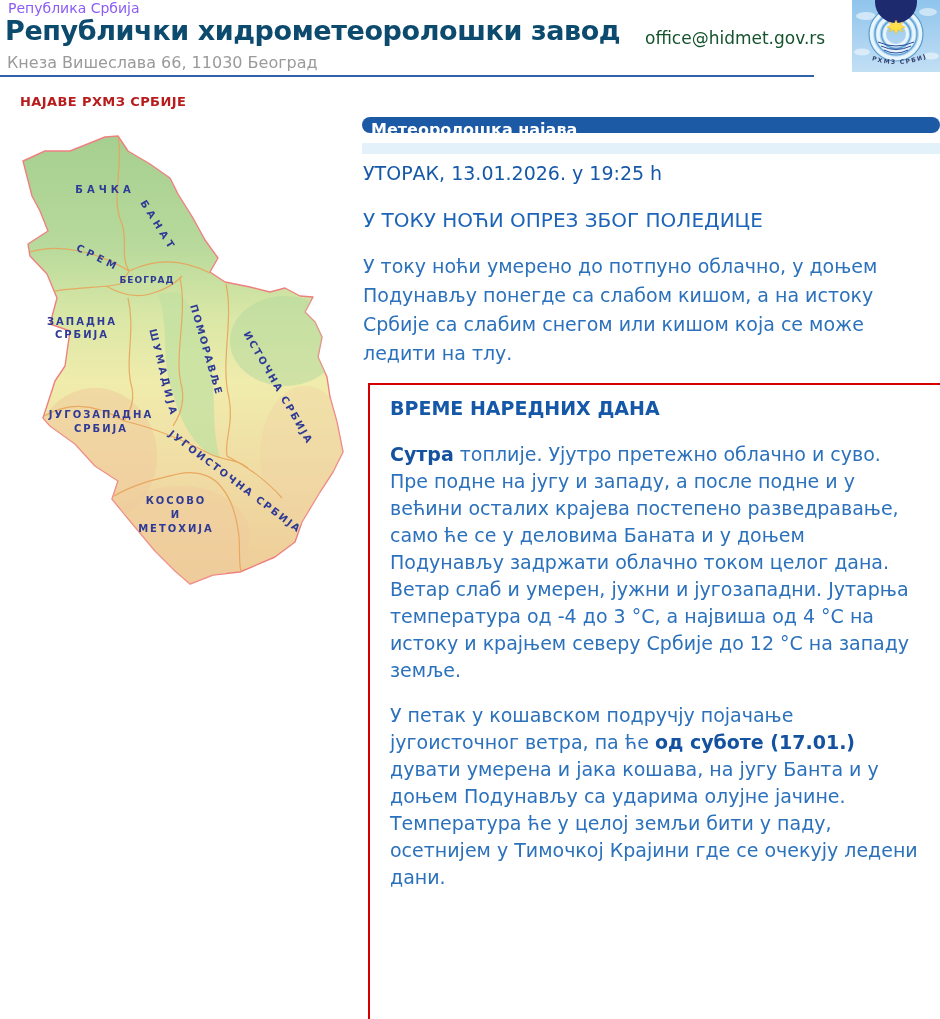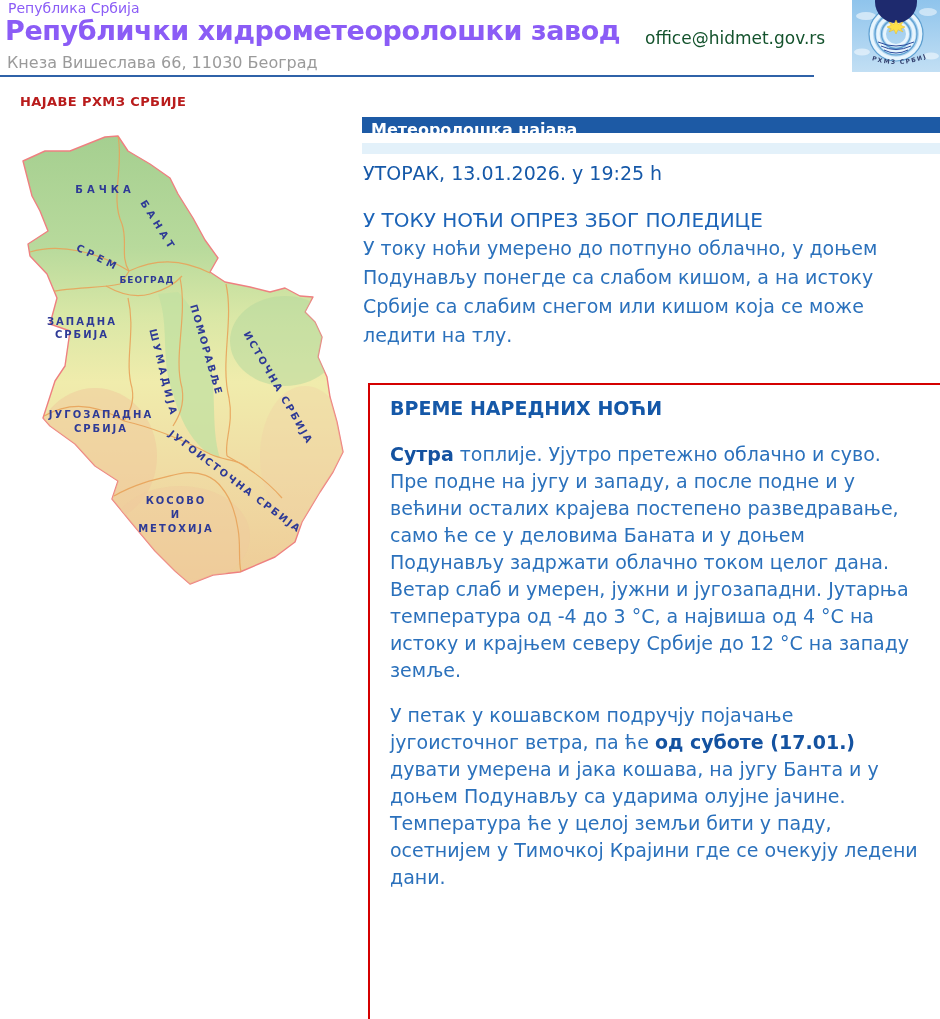--- a/index.html
+++ b/index.html
@@ -3,40 +3,40 @@
 <meta charset="utf-8">
 <style>
   html,body{margin:0;padding:0}
   body{
     width:940px;height:1019px;overflow:hidden;position:relative;
     background:#ffffff;
     font-family:"DejaVu Sans","Liberation Sans",sans-serif;
   }
   
   .country{position:absolute;left:8px;top:0;font-size:14px;color:#8b5cf6;}
-  .org{position:absolute;left:5px;top:15px;font-size:27px;font-weight:bold;color:#8b5cf6;letter-spacing:-0.4px;white-space:nowrap;}
+  .org{position:absolute;left:5px;top:15px;font-size:27px;font-weight:bold;color:#0c4a6e;letter-spacing:-0.4px;white-space:nowrap;}
   .address{position:absolute;left:7px;top:53px;font-size:16px;color:#9A9A9A;white-space:nowrap;}
   .email{position:absolute;left:645px;top:28px;font-size:17px;color:#14532d;text-decoration:none;}
   .header-line{position:absolute;left:0;top:75px;width:814px;height:2px;background:#2F62A8;}
   .logo{position:absolute;left:852px;top:0;width:88px;height:72px;display:block;}
   .section-title{position:absolute;left:20px;top:94px;font-size:13px;font-weight:bold;color:#b91c1c;letter-spacing:0.4px;}
   
   .map{position:absolute;left:10px;top:126px;width:345px;height:460px;}
   .map-label{font-family:"DejaVu Sans","Liberation Sans",sans-serif;font-weight:bold;fill:#2E3A96;}
   .ls4{font-size:10px;letter-spacing:4px;}
   .ls3{font-size:10px;letter-spacing:3px;}
   .ls2{font-size:10px;letter-spacing:2px;}
   .small-lab{font-size:9px;letter-spacing:1px;}
   
   .bar{position:absolute;left:362px;top:117px;width:578px;height:16px;background:#1D5AA5;color:#FFFFFF;
-       font-size:16px;font-weight:bold;line-height:26px;padding-left:9px;box-sizing:border-box;}
+       font-size:16px;font-weight:bold;line-height:26px;padding-left:9px;box-sizing:border-box;border-radius:10px;}
   .strip{position:absolute;left:362px;top:143px;width:578px;height:11px;background:#E3F1FA;}
   .datetime{position:absolute;left:363px;top:162px;font-size:19px;font-weight:normal;color:#1558A8;white-space:nowrap;}
   .headline{position:absolute;left:363px;top:208px;font-size:20px;font-weight:normal;color:#1C64B8;white-space:nowrap;}
-  .lead{position:absolute;left:363px;top:234px;width:575px;font-size:19px;line-height:29px;color:#2B71BC;margin:0;}
+  .lead{position:absolute;left:363px;top:252px;width:575px;font-size:19px;line-height:29px;color:#2B71BC;margin:0;}
   .red-box{position:absolute;left:368px;top:383px;width:576px;height:680px;border:2px solid #D40000;
            box-sizing:border-box;padding:12px 20px;background:#ffffff;}
   .box-title{font-size:19px;font-weight:bold;color:#1558A8;margin:0 0 22px 0;}
   .body-text{font-size:19px;line-height:27px;color:#2B71BC;margin:1px 0 18px 0;}
   .body-text strong{color:#1452A0;}
 </style>
 </head>
 <body>
 
 <div class="country">Република Србија</div>
@@ -138,19 +138,19 @@
 </svg>
 
 <div class="bar">Метеоролошка најава</div>
 <div class="strip"></div>
 
 <div class="datetime">УТОРАК, 13.01.2026. у 19:25 h</div>
 <div class="headline">У ТОКУ НОЋИ ОПРЕЗ ЗБОГ ПОЛЕДИЦЕ</div>
 <p class="lead">У току ноћи умерено до потпуно облачно, у доњем Подунављу понегде са слабом кишом, а на истоку Србије са слабим снегом или кишом која се може ледити на тлу.</p>
 
 <div class="red-box">
-  <h2 class="box-title">ВРЕМЕ НАРЕДНИХ НОЋИ</h2>
+  <h2 class="box-title">ВРЕМЕ НАРЕДНИХ ДАНА</h2>
 
   <p class="body-text"><strong>Сутра</strong><span> топлије. Ујутро претежно облачно и суво. Пре подне на југу и западу, а после подне и у већини осталих крајева постепено разведравање, само ће се у деловима Баната и у доњем Подунављу задржати облачно током целог дана. Ветар слаб и умерен, јужни и југозападни. Јутарња температура од -4 до 3 °C, а највиша од 4 °C на истоку и крајњем северу Србије до 12 °C на западу земље.</span></p>
 
 
   <p class="body-text"><span>У петак у кошавском подручју појачање југоисточног ветра, па ће </span><strong>од суботе (17.01.)</strong><span> дувати умерена и јака кошава, на југу Банта и у доњем Подунављу са ударима олујне јачине. Температура ће у целој земљи бити у паду, осетнијем у Тимочкој Крајини где се очекују ледени дани.</span></p>
 </div>
 
 </body></html>

